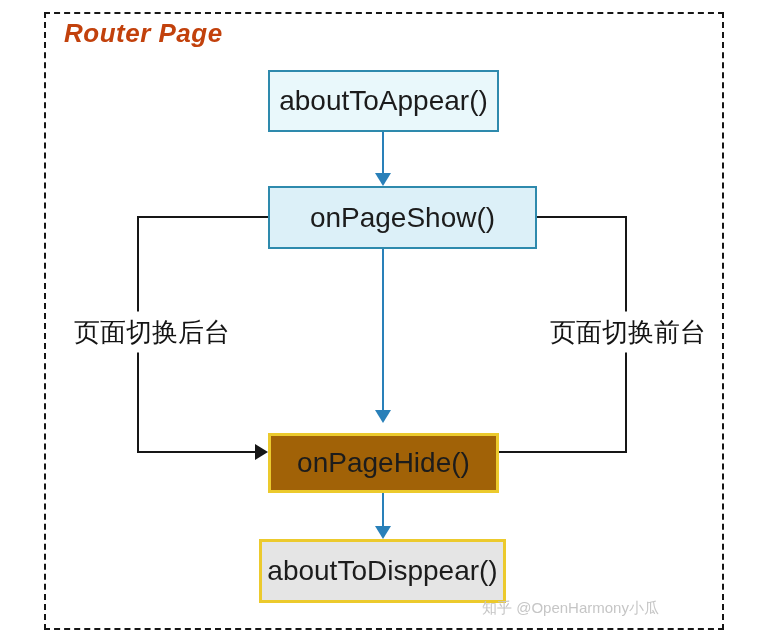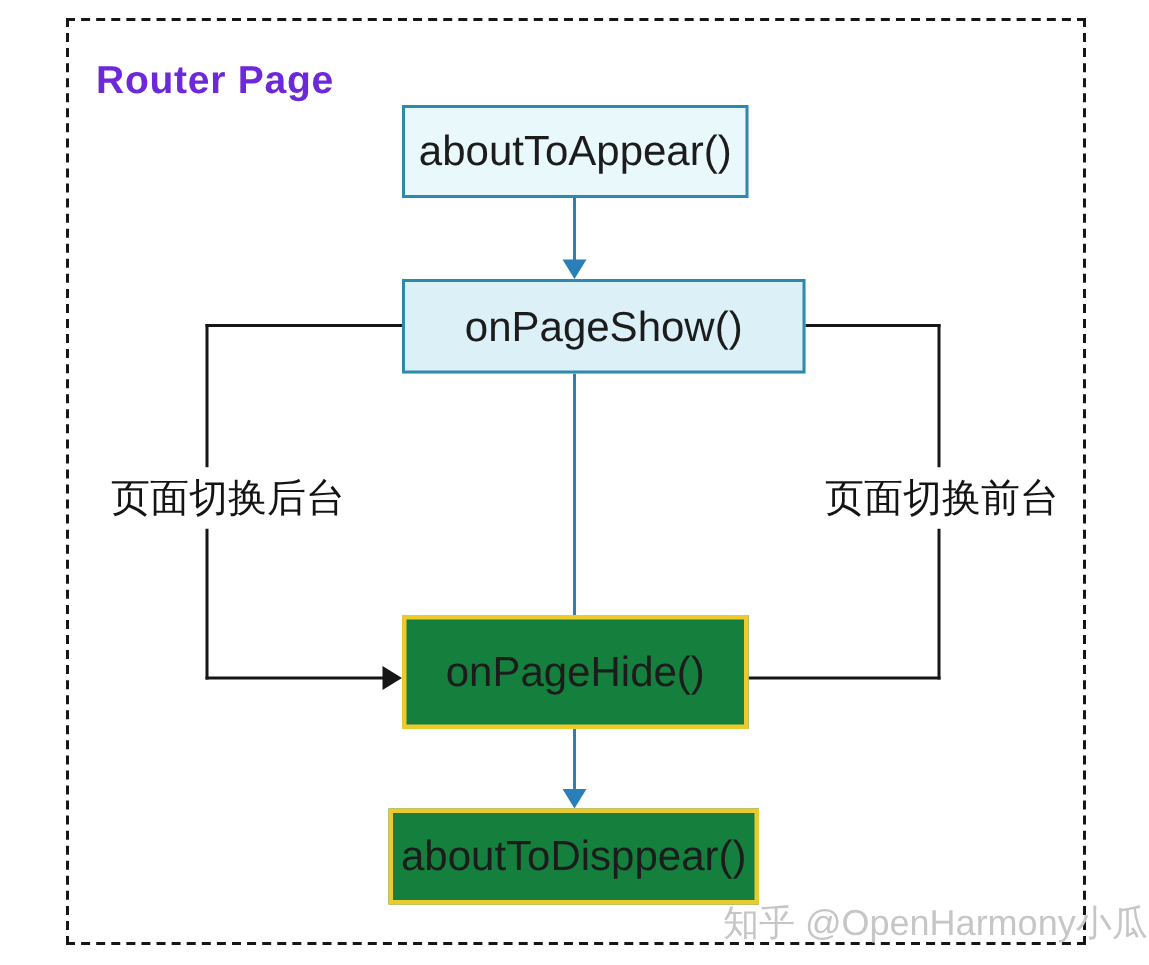--- a/index.html
+++ b/index.html
@@ -13,50 +13,51 @@
     overflow: hidden;
   }
   .frame {
     position: absolute;
     left: 44px; top: 12px;
     width: 680px; height: 618px;
     border: 2px dashed #161616;
   }
   .title {
     position: absolute;
-    left: 64px; top: 38px;
+    left: 64px; top: 18px;
     font-size: 26px;
     font-weight: 700;
-    color: #6d28d9;
+    color: #c2410c;
     letter-spacing: 0.5px;
+    font-style: italic;
   }
   .node {
     position: absolute;
     display: flex;
     align-items: center;
     justify-content: center;
     font-size: 28px;
     color: #1c1c1c;
     z-index: 3;
   }
   .node-appear {
     left: 268px; top: 70px; width: 231px; height: 62px;
     background: #e9f8fb; border: 2px solid #2e8aad;
   }
   .node-show {
     left: 268px; top: 186px; width: 269px; height: 63px;
     background: #dcf0f8; border: 2px solid #2e8aad;
   }
   .node-hide {
-    left: 268px; top: 410px; width: 231px; height: 76px;
-    background: #15803d; border: 3px solid #ecca2d;
+    left: 268px; top: 433px; width: 231px; height: 60px;
+    background: #a16207; border: 3px solid #ecca2d;
   }
   .node-disappear {
     left: 259px; top: 539px; width: 247px; height: 64px;
-    background: #15803d; border: 3px solid #ecca2d;
+    background: #e5e5e5; border: 3px solid #ecca2d;
   }
   .vline-blue { position: absolute; width: 2px; background: #2980b9; z-index: 1; }
   .a1 { left: 382px; top: 132px; height: 43px; }
   .a2 { left: 382px; top: 249px; height: 163px; }
   .a3 { left: 382px; top: 483px; height: 45px; }
   .head-down {
     position: absolute; width: 0; height: 0; z-index: 2;
     border-left: 8px solid transparent;
     border-right: 8px solid transparent;
     border-top: 13px solid #2980b9;
@@ -93,21 +94,21 @@
     font-size: 26px;
     color: #141414;
     white-space: nowrap;
     z-index: 4;
   }
   .edge-label-left  { left: 152px; top: 332px; }
   .edge-label-right { left: 628px; top: 332px; }
   .watermark {
     position: absolute;
     left: 482px; top: 599px;
-    font-size: 24px;
+    font-size: 15px;
     color: #c6c6c6;
     white-space: nowrap;
     z-index: 5;
   }
 </style>
 </head>
 <body>
 
 <div class="canvas">
 

